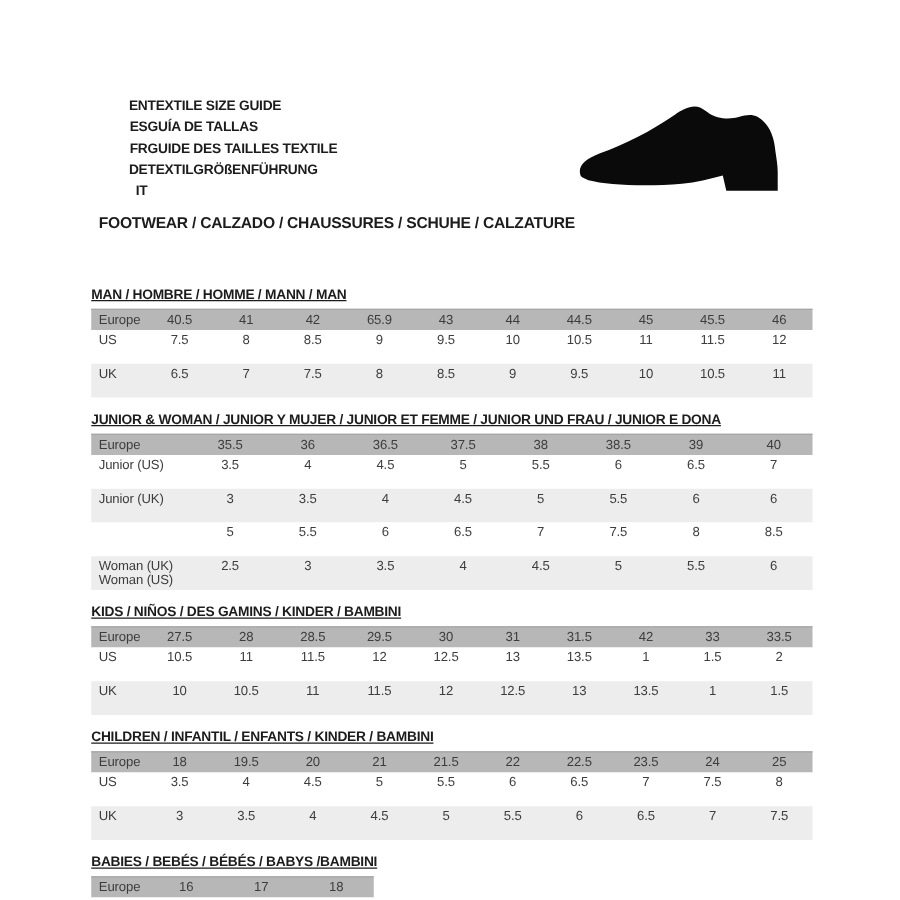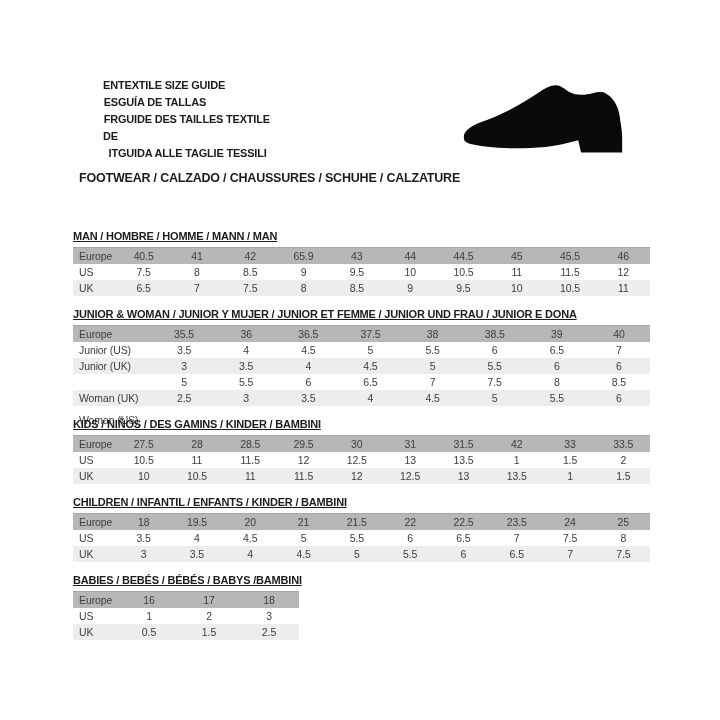--- a/index.html
+++ b/index.html
@@ -37,21 +37,21 @@
   .shoe svg { width: 100%; height: 100%; display: block; }
 
   
   .tables { position: absolute; left: 73px; top: 230px; width: 577px; }
   .table-block { margin-bottom: 12px; }
   .table-title {
     font-size: 11px; font-weight: 700; color: var(--title, #1c1c1c);
     letter-spacing: -0.2px; line-height: 13px; margin: 0 0 4px 0; white-space: pre; text-decoration: underline;
   }
   .size-table { display: block; }
-  .trow { display: flex; height: 16px; line-height: 17px; }
+  .trow { display: flex; height: 27px; line-height: 17px; }
   .trow-head {
     background: var(--header-row-bg, #b7b7b7);
     border-top: 1px solid #a6a6a6;
     height: 16px; line-height: 16px;
   }
   .trow-plain { background: #ffffff; }
   .trow-alt { background: var(--alt-row-bg, #ededed); }
   .tcell { font-size: 10.5px; color: var(--text, #3d3d3d); letter-spacing: -0.1px; }
   .tlabel { padding-left: 6px; box-sizing: border-box; text-align: left; flex: 0 0 auto; }
   .tval { flex: 1 1 0; text-align: center; }
@@ -72,25 +72,25 @@
     <span class="lang-text">GUÍA DE TALLAS</span>
   </div>
 
   <div class="lang-row">
     <span class="lang-code">FR</span>
     <span class="lang-text">GUIDE DES TAILLES TEXTILE</span>
   </div>
 
   <div class="lang-row">
     <span class="lang-code">DE</span>
+    <span class="lang-text">TEXTILGRÖßENFÜHRUNG</span>
   </div>
 
   <div class="lang-row">
     <span class="lang-code">IT</span>
-    <span class="lang-text">GUIDA ALLE TAGLIE TESSILI</span>
   </div>
 </div>
 
   <div class="shoe">
     <svg viewBox="0 0 200 92" xmlns="http://www.w3.org/2000/svg" aria-hidden="true">
       <path fill="#0a0a0a" d="
         M5,70
         C3,63 9,57 22,52
         C44,44 64,34 86,19
         C93,14 101,10 108,13

